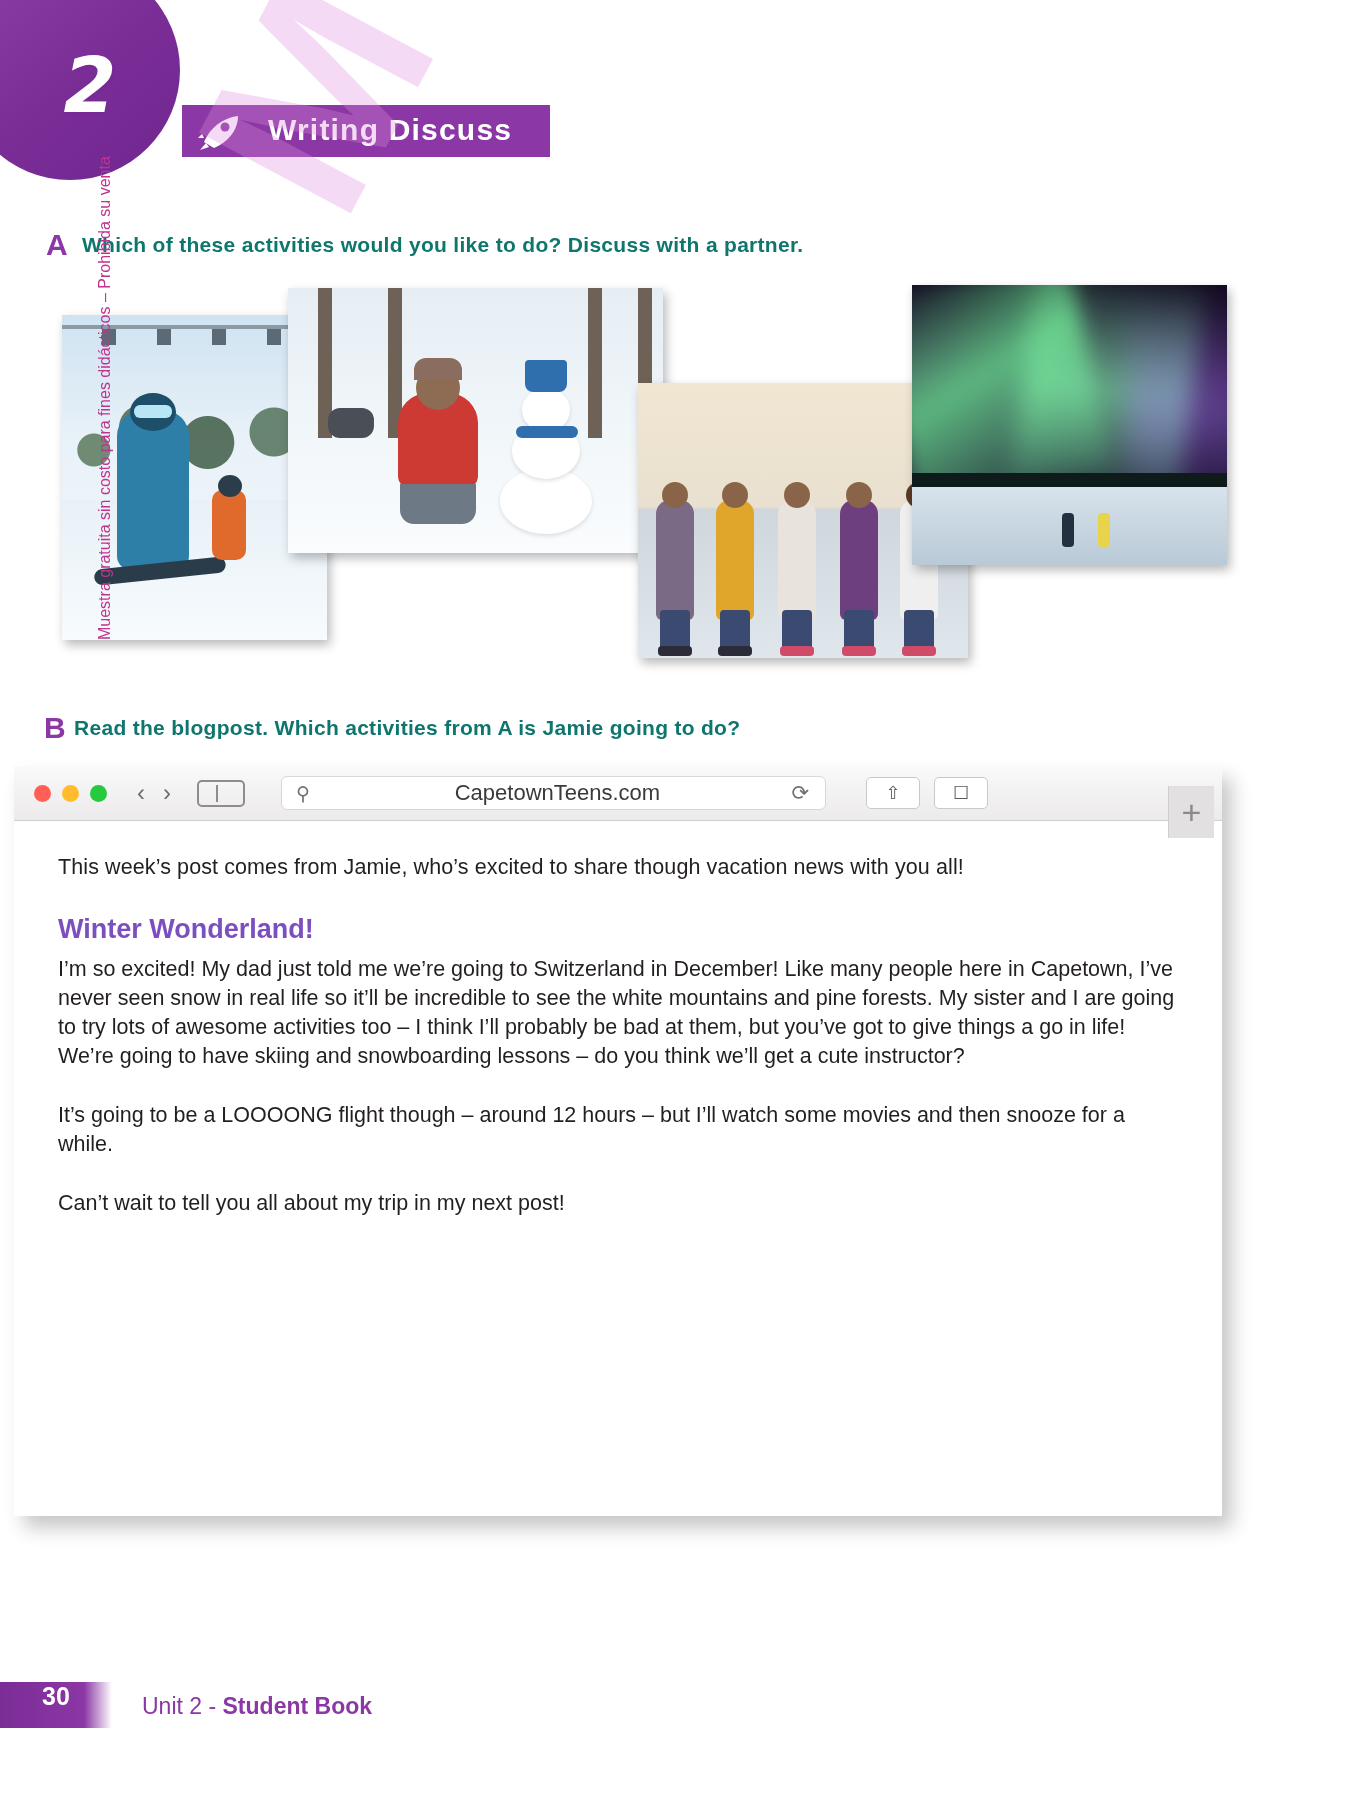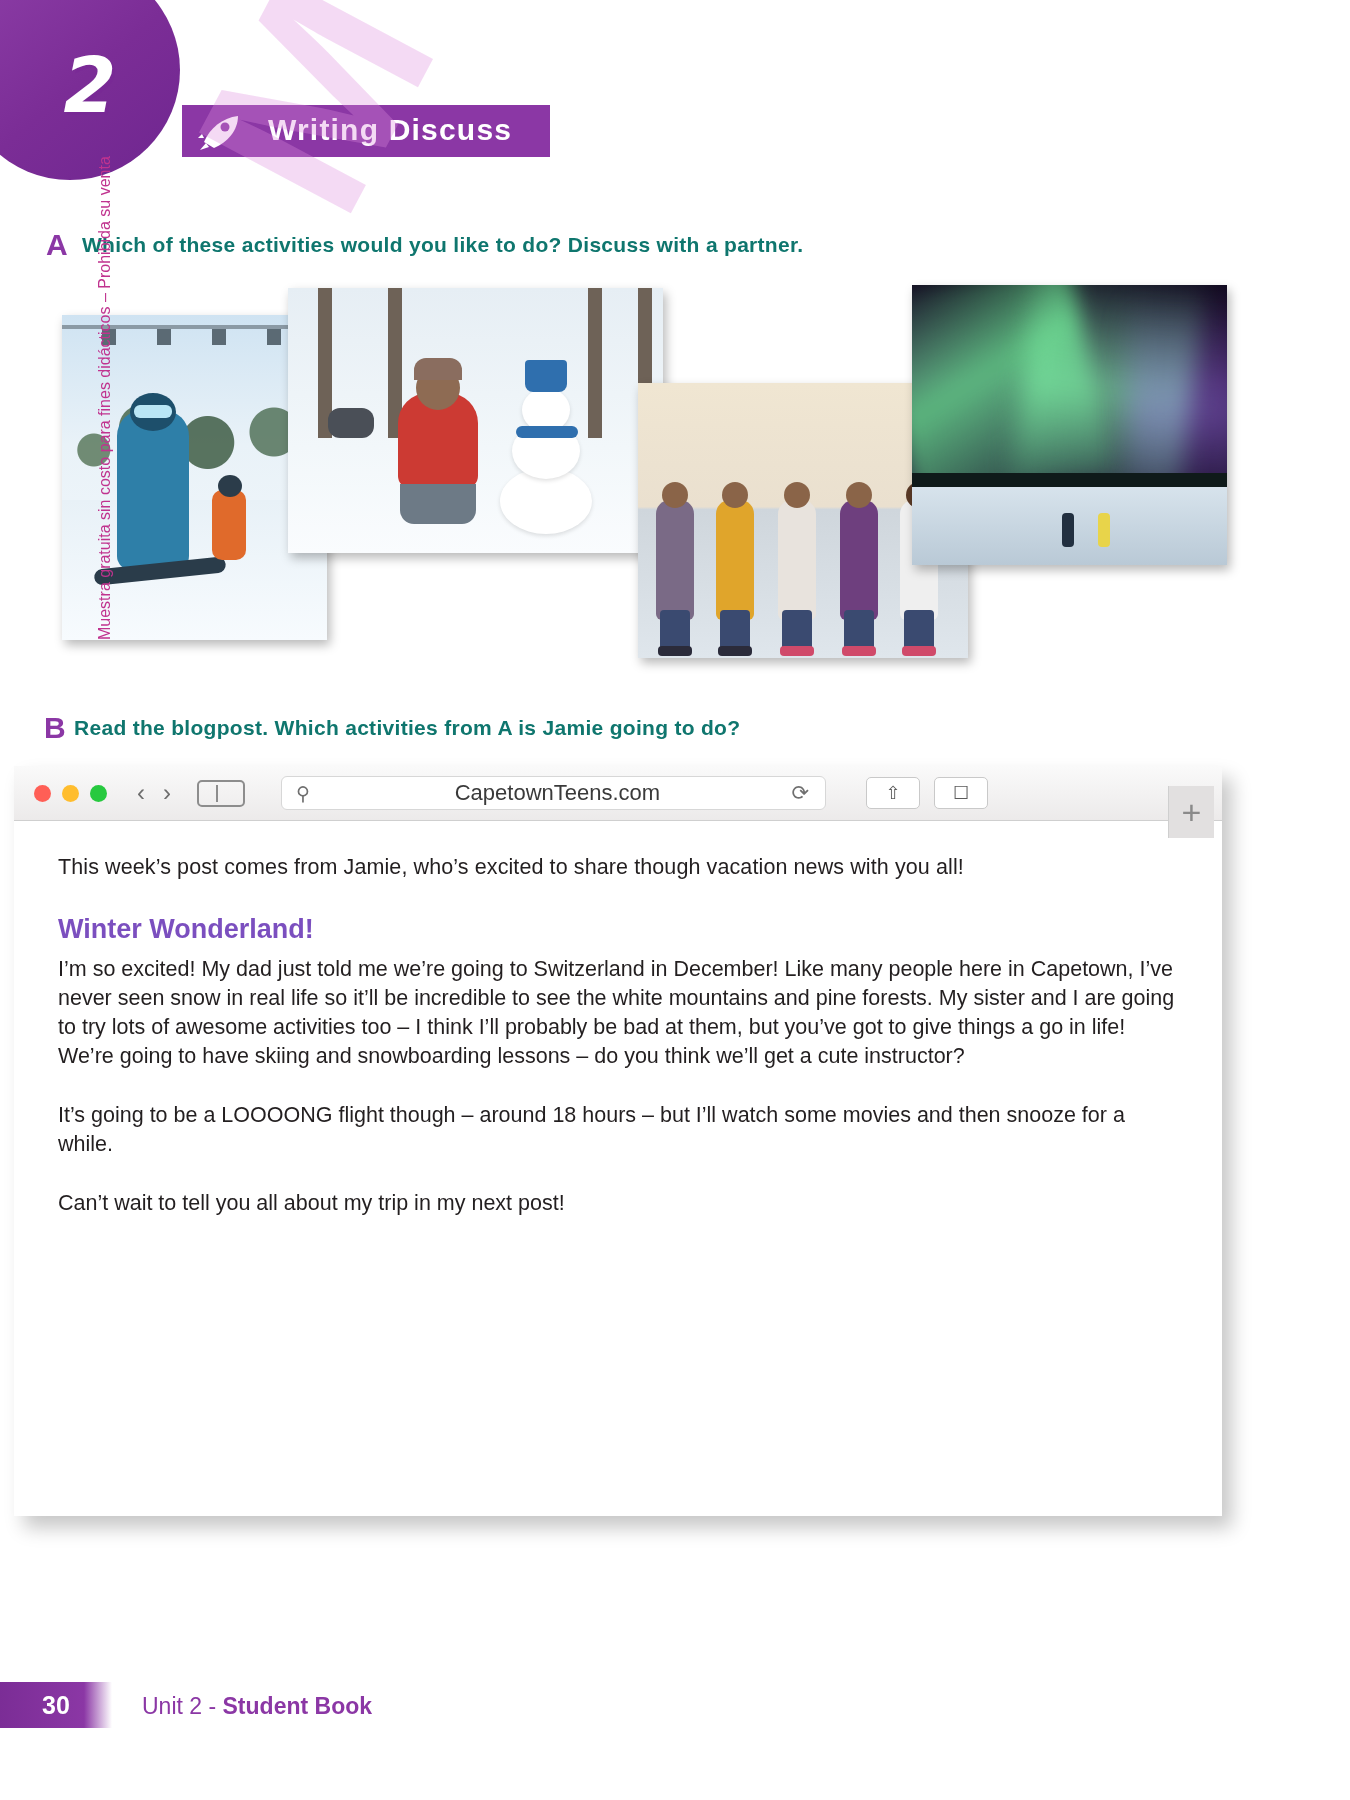--- a/index.html
+++ b/index.html
@@ -275,21 +275,21 @@
     white-space: nowrap;
     z-index: 9;
   }
 
   
   .footer-tab {
     position: absolute;
     left: 0; bottom: 72px;
     width: 112px; height: 46px;
     background: linear-gradient(90deg,#7b2d96 0%, #8b37a5 75%, #ffffff 100%);
-    display: flex; align-items: center;
+    display: flex; align-items: flex-start;
   }
   .footer-page {
     margin-left: 42px;
     color: #ffffff; font-size: 25px; font-weight: bold;
   }
   .footer-text {
     position: absolute;
     left: 142px; bottom: 80px;
     font-size: 23px;
     color: #8b37a5;
@@ -415,21 +415,21 @@
         <div class="chrome-btn">⇧</div>
         <div class="chrome-btn">☐</div>
       </div>
       <div class="plus-btn">+</div>
     </div>
 
     <div class="browser-body">
       <div class="intro-line">This week’s post comes from Jamie, who’s excited to share though vacation news with you all!</div>
       <div class="post-title">Winter Wonderland!</div>
       <p class="post-para">I’m so excited! My dad just told me we’re going to Switzerland in December! Like many people here in Capetown, I’ve never seen snow in real life so it’ll be incredible to see the white mountains and pine forests. My sister and I are going to try lots of awesome activities too – I think I’ll probably be bad at them, but you’ve got to give things a go in life! We’re going to have skiing and snowboarding lessons – do you think we’ll get a cute instructor?</p>
-      <p class="post-para">It’s going to be a LOOOONG flight though – around 18 hours – but I’ll watch some movies and then snooze for a while.</p>
+      <p class="post-para">It’s going to be a LOOOONG flight though – around 12 hours – but I’ll watch some movies and then snooze for a while.</p>
       <p class="post-para">Can’t wait to tell you all about my trip in my next post!</p>
     </div>
   </div>
 
   <div class="wm-big">MUESTRA EDITORIAL</div>
   <div class="wm-vert">Muestra gratuita sin costo para fines didácticos – Prohibida su venta</div>
 
   <div class="footer-tab">
     <span class="footer-page">30</span>
   </div>

